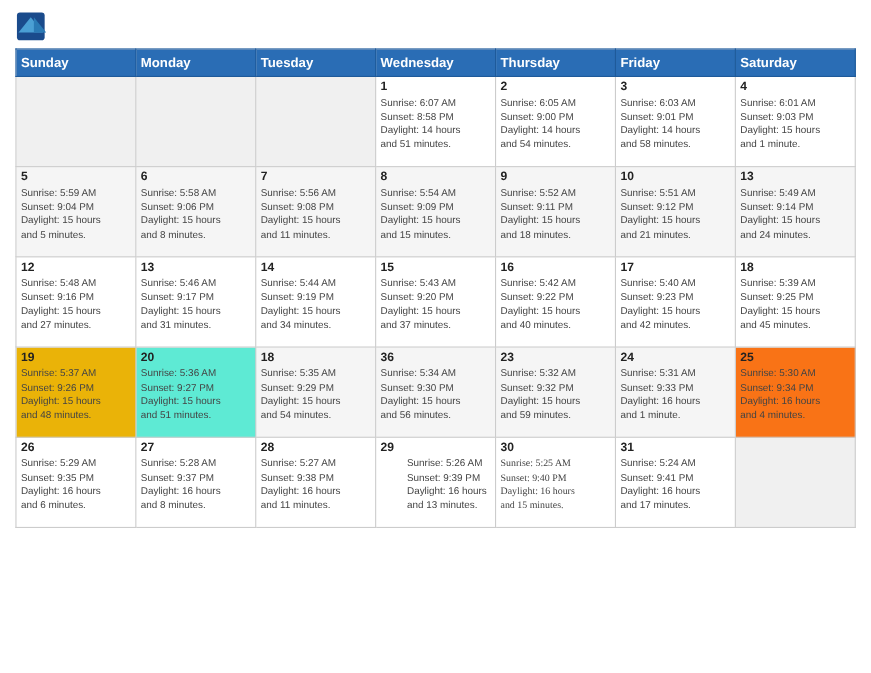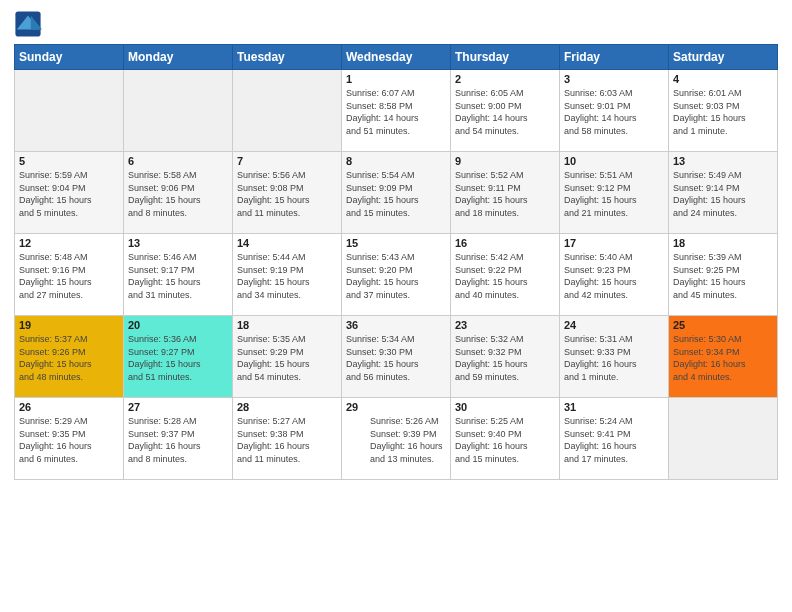--- a/index.html
+++ b/index.html
@@ -339,21 +339,21 @@
           </td>
           <td>
             <span class="day-num">29</span>
             <div class="day-info" style="white-space: pre-line; margin-left: 24px;">Sunrise: 5:26 AM
 Sunset: 9:39 PM
 Daylight: 16 hours
 and 13 minutes.</div>
           </td>
           <td>
             <span class="day-num">30</span>
-            <div class="day-info" style="white-space: pre-line;">Sunrise: 5:25 AM
+            <div class="day-info" style="white-space: pre-line; font-family: Liberation Serif, serif;">Sunrise: 5:25 AM
 Sunset: 9:40 PM
 Daylight: 16 hours
 and 15 minutes.</div>
           </td>
           <td>
             <span class="day-num">31</span>
             <div class="day-info" style="white-space: pre-line;">Sunrise: 5:24 AM
 Sunset: 9:41 PM
 Daylight: 16 hours
 and 17 minutes.</div>

